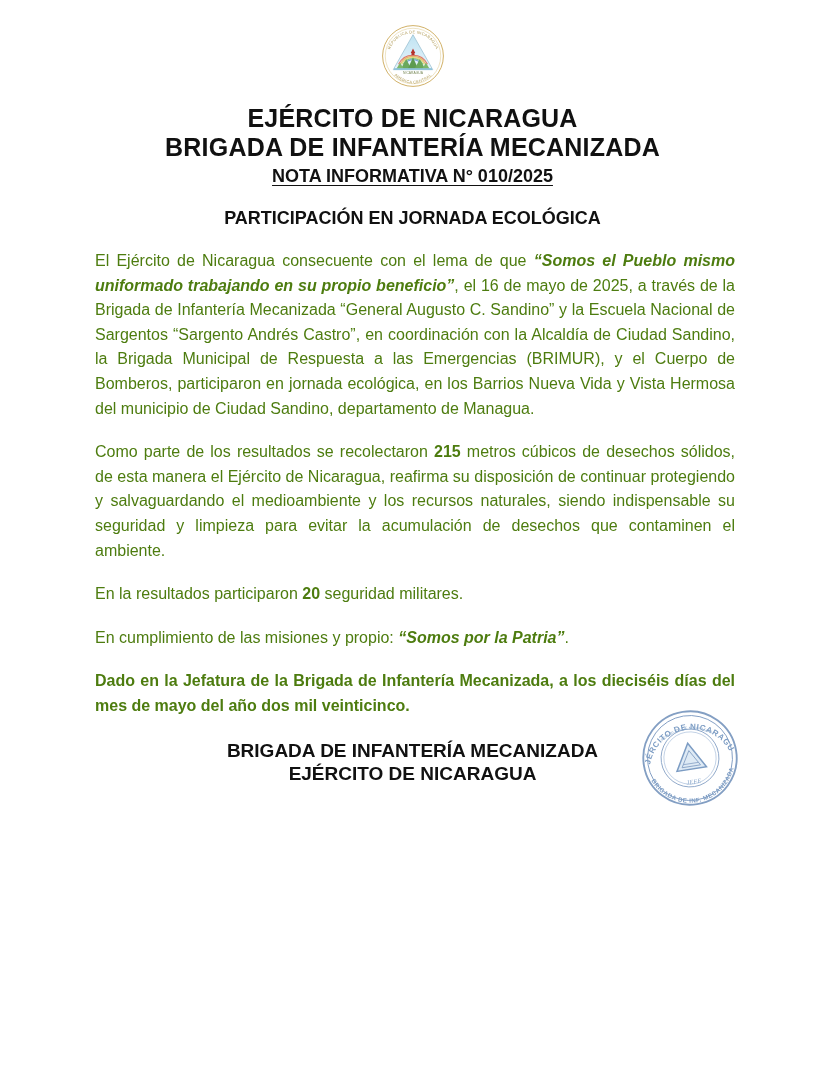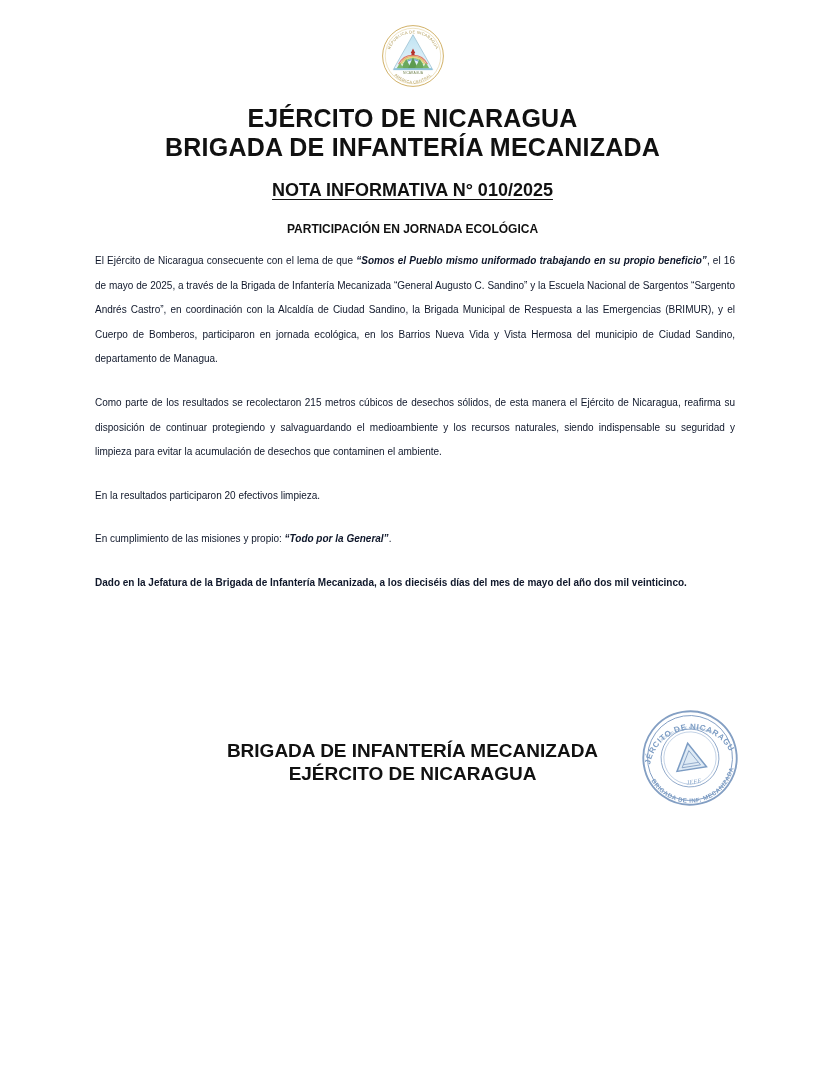--- a/index.html
+++ b/index.html
@@ -47,51 +47,51 @@
     text-align: center;
   }
   .h-main {
     font-size: 25px;
     font-weight: bold;
     line-height: 29px;
     letter-spacing: 0.2px;
     color: #111111;
   }
   .h-nota {
-    margin-top: 18px;
+    margin-top: 4px;
     font-size: 18px;
     font-weight: bold;
     text-decoration: underline;
     text-underline-offset: 3px;
     color: #111111;
   }
   .h-sub {
     margin-top: 21px;
-    font-size: 12px;
+    font-size: 18px;
     font-weight: bold;
     color: #111111;
   }
 
   
   .body-text {
     position: absolute;
     top: 249px;
     left: 95px;
     width: 640px;
   }
   .para {
-    font-size: 10px;
+    font-size: 16px;
     line-height: 24.6px;
     text-align: justify;
     text-justify: inter-word;
     margin: 0 0 19px 0;
-    color: #0f172a;
+    color: #4d7c0f;
   }
   .para:last-child { margin-bottom: 16px; font-weight: bold; }
-  .b { font-weight: normal; }
+  .b { font-weight: bold; }
   .bi { font-weight: bold; font-style: italic; }
 
   
   .signature {
     position: absolute;
     top: 739px;
     left: 0;
     width: 825px;
     text-align: center;
   }
@@ -165,23 +165,23 @@
     <div class="h-nota">NOTA INFORMATIVA N° 010/2025</div>
     <div class="h-sub">PARTICIPACIÓN EN JORNADA ECOLÓGICA</div>
   </div>
 
   <div class="body-text">
 
     <p class="para"><span>El Ejército de Nicaragua consecuente con el lema de que </span><span class="bi">“Somos el Pueblo mismo uniformado trabajando en su propio beneficio”</span><span>, el 16 de mayo de 2025, a través de la Brigada de Infantería Mecanizada “General Augusto C. Sandino” y la Escuela Nacional de Sargentos “Sargento Andrés Castro”, en coordinación con la Alcaldía de Ciudad Sandino, la Brigada Municipal de Respuesta a las Emergencias (BRIMUR), y el Cuerpo de Bomberos, participaron en jornada ecológica, en los Barrios Nueva Vida y Vista Hermosa del municipio de Ciudad Sandino, departamento de Managua.</span></p>
 
     <p class="para"><span>Como parte de los resultados se recolectaron </span><span class="b">215</span><span> metros cúbicos de desechos sólidos, de esta manera el Ejército de Nicaragua, reafirma su disposición de continuar protegiendo y salvaguardando el medioambiente y los recursos naturales, siendo indispensable su seguridad y limpieza para evitar la acumulación de desechos que contaminen el ambiente.</span></p>
 
-    <p class="para"><span>En la resultados participaron </span><span class="b">20</span><span> efectivos limpieza.</span></p>
-
-    <p class="para"><span>En cumplimiento de las misiones y propio: </span><span class="bi">“Todo por la General”</span><span>.</span></p>
+    <p class="para"><span>En la resultados participaron </span><span class="b">20</span><span> seguridad militares.</span></p>
+
+    <p class="para"><span>En cumplimiento de las misiones y propio: </span><span class="bi">“Somos por la Patria”</span><span>.</span></p>
 
 
     <p class="para">Dado en la Jefatura de la Brigada de Infantería Mecanizada, a los dieciséis días del mes de mayo del año dos mil veinticinco.</p>
   </div>
 
   <div class="signature">
     <div class="sig-line">BRIGADA DE INFANTERÍA MECANIZADA</div>
     <div class="sig-line">EJÉRCITO DE NICARAGUA</div>
   </div>
 

